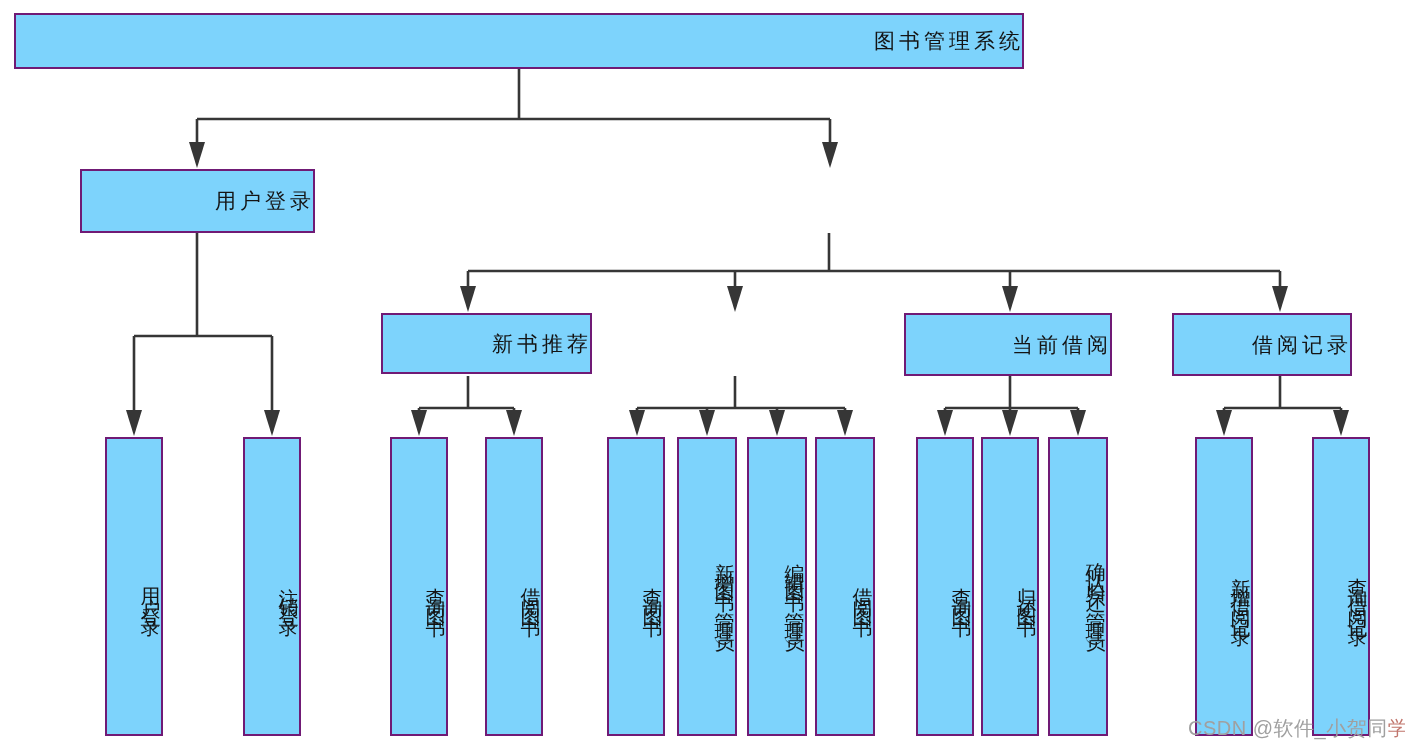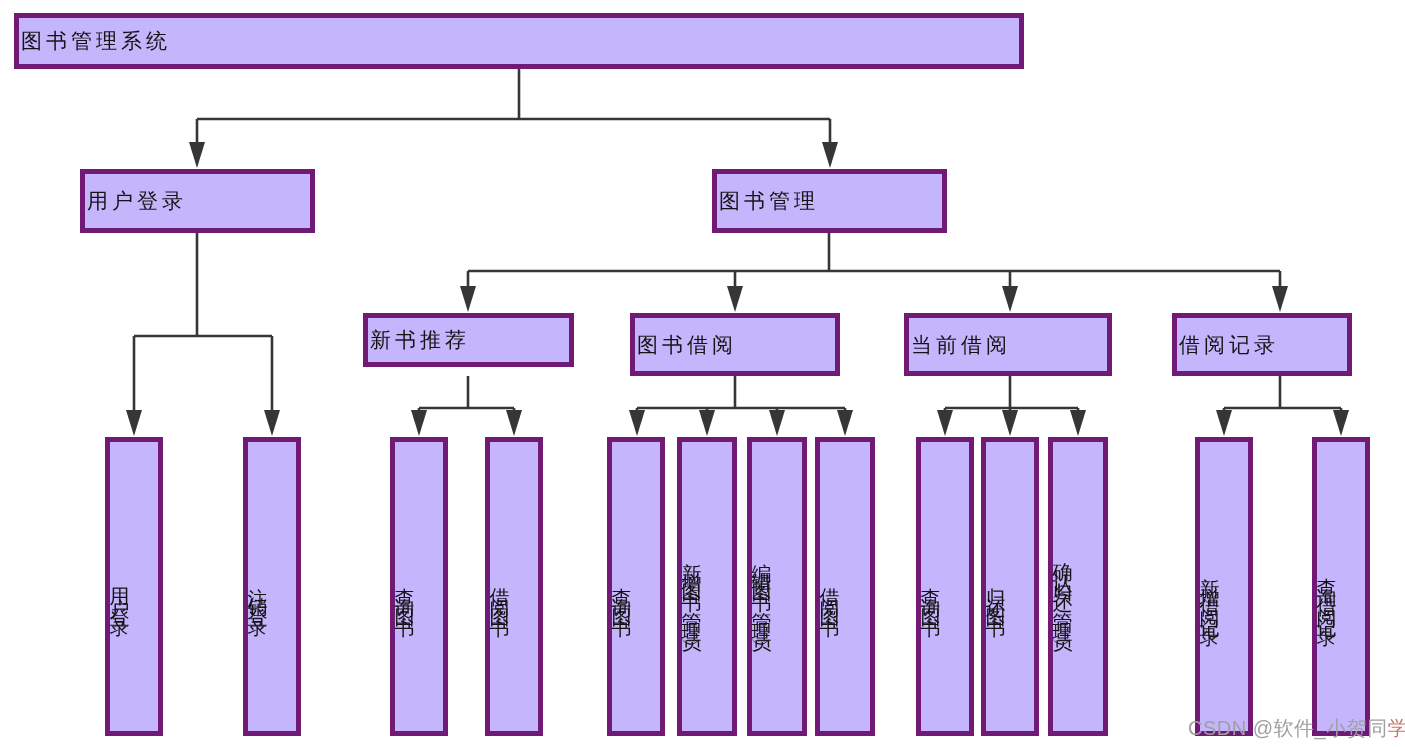--- a/index.html
+++ b/index.html
@@ -18,25 +18,25 @@
   .stage svg.wires {
     position: absolute;
     left: 0;
     top: 0;
     width: 1405px;
     height: 747px;
   }
   .node {
     position: absolute;
     box-sizing: border-box;
-    background: #c4b5fd;
-    border: 5px solid #701a75;
+    background: #7dd3fc;
+    border: 2px solid #701a75;
     display: flex;
     align-items: center;
-    justify-content: flex-start;
+    justify-content: flex-end;
     color: #141414;
   }
   .hbox span {
     font-size: 21px;
     letter-spacing: 4px;
     white-space: nowrap;
     transform: translateX(2px); 
   }
   .vbox {
     top: 437px;
@@ -126,29 +126,23 @@
     </g>
   </svg>
 
   <div class="node hbox" style="left:14px; top:13px; width:1010px; height:56px;">
     <span>图书管理系统</span>
   </div>
 
   <div class="node hbox" style="left:80px; top:169px; width:235px; height:64px;">
     <span>用户登录</span>
   </div>
-  <div class="node hbox" style="left:712px; top:169px; width:235px; height:64px;">
-    <span>图书管理</span>
-  </div>
 
-  <div class="node hbox" style="left:363px; top:313px; width:211px; height:54px;">
+  <div class="node hbox" style="left:381px; top:313px; width:211px; height:61px;">
     <span>新书推荐</span>
-  </div>
-  <div class="node hbox" style="left:630px; top:313px; width:210px; height:63px;">
-    <span>图书借阅</span>
   </div>
   <div class="node hbox" style="left:904px; top:313px; width:208px; height:63px;">
     <span>当前借阅</span>
   </div>
   <div class="node hbox" style="left:1172px; top:313px; width:180px; height:63px;">
     <span>借阅记录</span>
   </div>
 
   <div class="node vbox" style="left:105px;">
     <span>用户登录</span>

